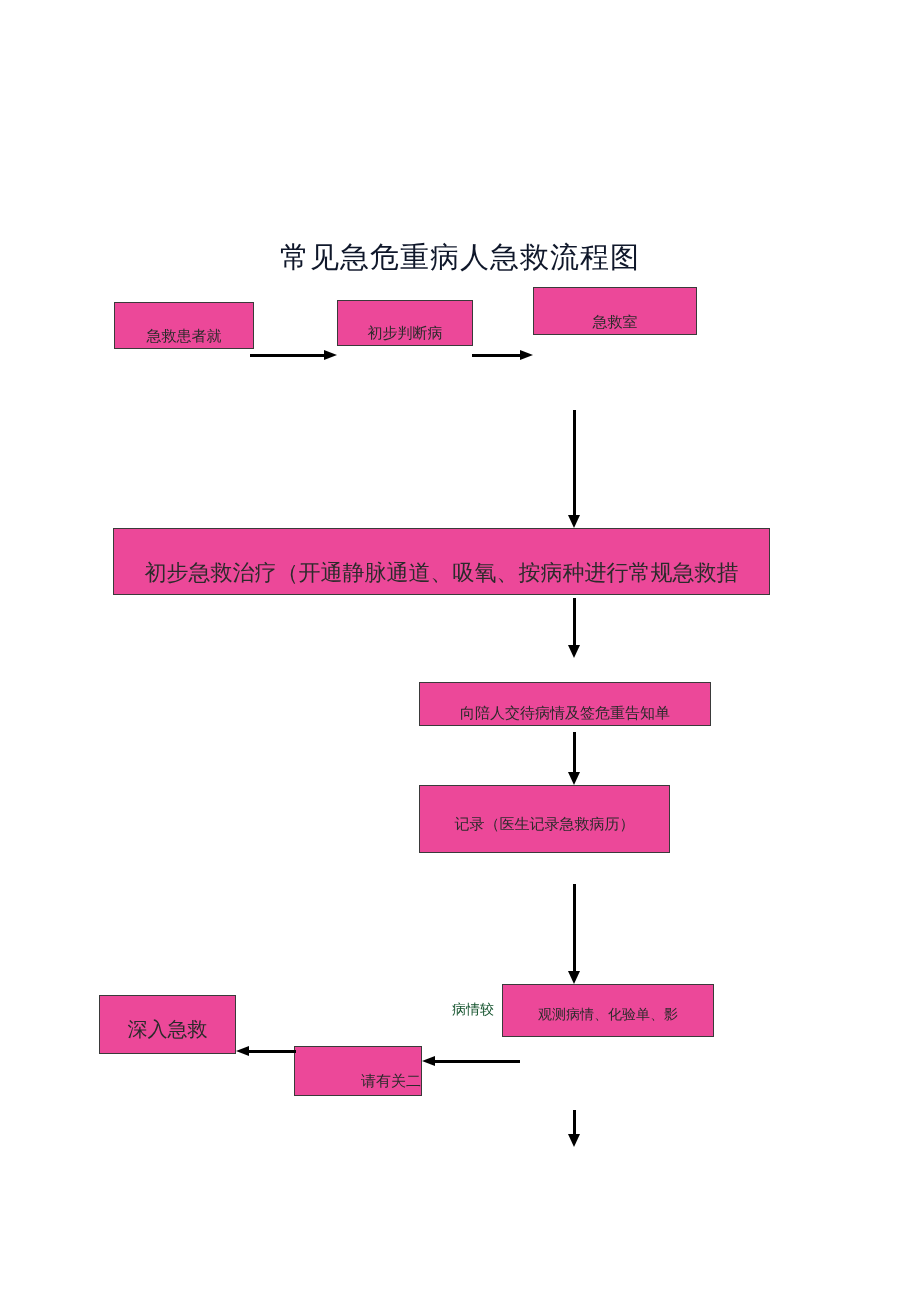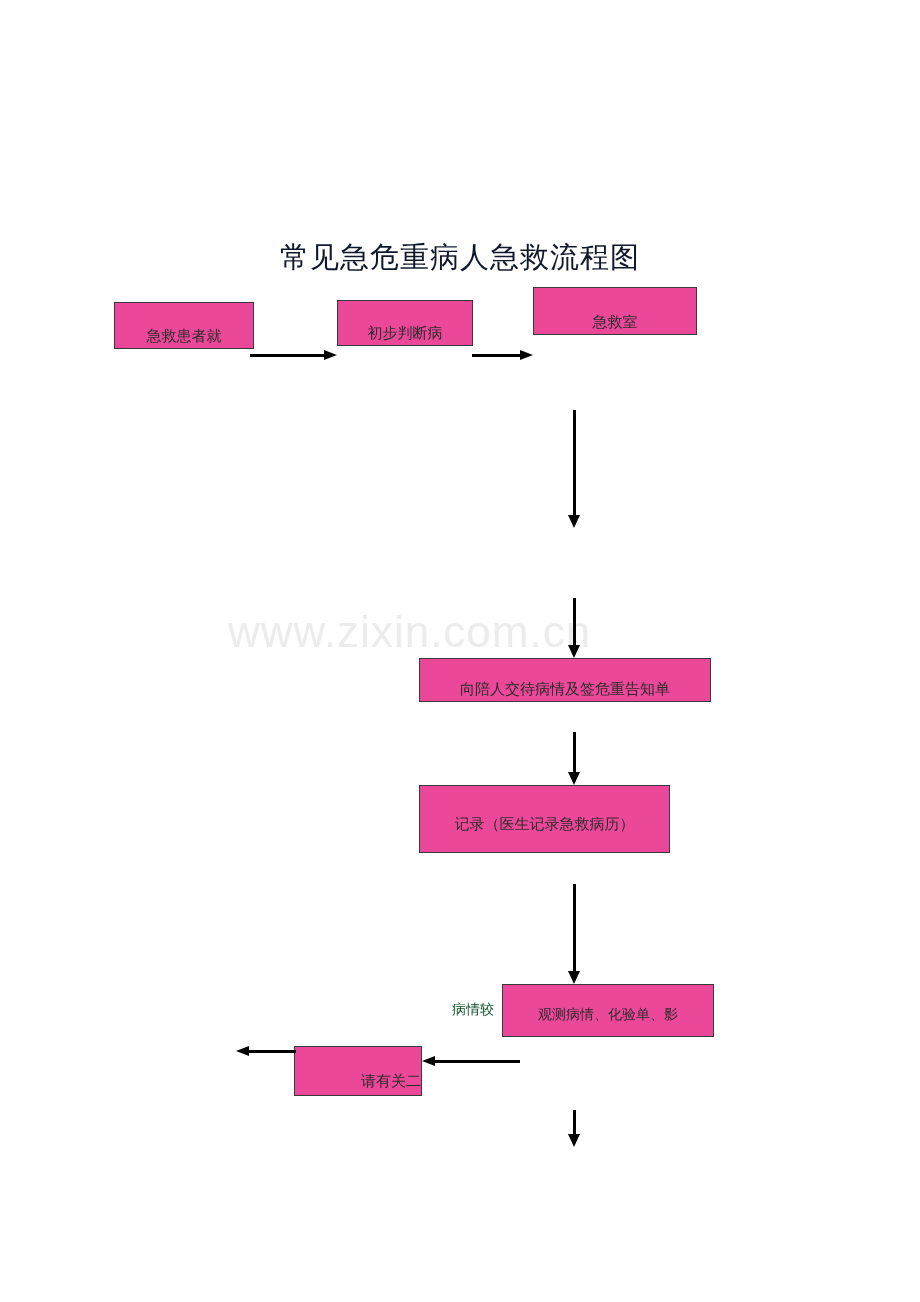--- a/index.html
+++ b/index.html
@@ -67,21 +67,21 @@
   }
 
   
   #box-arrival   { left: 114px; top: 302px;  width: 140px; height: 47px;  font-size: 15px; }
   #box-triage    { left: 337px; top: 300px;  width: 136px; height: 46px;  font-size: 15px; }
   #box-er        { left: 533px; top: 287px;  width: 164px; height: 48px;  font-size: 15px; }
 
   #box-initial   { left: 113px; top: 528px;  width: 657px; height: 67px;  font-size: 22px; }
   #box-initial > span { padding-bottom: 6px; }
 
-  #box-inform    { left: 419px; top: 658px;  width: 292px; height: 44px;  font-size: 15px; }
+  #box-inform    { left: 419px; top: 682px;  width: 292px; height: 44px;  font-size: 15px; }
   #box-record    { left: 419px; top: 785px;  width: 251px; height: 68px;  font-size: 15px; }
   #box-record > span { padding-bottom: 18px; }
 
   #box-observe   { left: 502px; top: 984px;  width: 212px; height: 53px;  font-size: 14px; }
   #box-observe > span { padding-bottom: 12px; }
 
   #box-deep      { left: 99px;  top: 995px;  width: 137px; height: 59px;  font-size: 20px; }
   #box-deep > span { padding-bottom: 10px; }
 
   #box-consult   { left: 294px; top: 1046px; width: 128px; height: 50px;  font-size: 15px; justify-content: flex-end; }
@@ -180,21 +180,20 @@
 
   #arrow-consult-deep { left: 236px; top: 1050px; width: 60px; }
   #arrow-consult-deep .shaft { left: 11px; width: 49px; }
   #arrow-consult-deep .head  { left: 0; }
 </style>
 </head>
 <body>
 
 <div id="page">
 
-  <div class="watermark">www.zixin.com.cn</div>
 
   <div class="title">常见急危重病人急救流程图</div>
 
   <div class="box" id="box-arrival">
     <span>急救患者就</span>
   </div>
 
   <div class="arrow-h" id="arrow-arrival-triage">
     <div class="shaft"></div>
     <div class="head"></div>
@@ -211,20 +210,23 @@
 
   <div class="box" id="box-er">
     <span>急救室</span>
   </div>
 
   <div class="arrow-v" id="arrow-er-initial">
     <div class="shaft"></div>
     <div class="head"></div>
   </div>
 
+  <div class="box" id="box-initial">
+    <span>初步急救治疗（开通静脉通道、吸氧、按病种进行常规急救措</span>
+  </div>
 
   <div class="arrow-v" id="arrow-initial-inform">
     <div class="shaft"></div>
     <div class="head"></div>
   </div>
 
   <div class="box" id="box-inform">
     <span>向陪人交待病情及签危重告知单</span>
   </div>
 
@@ -255,19 +257,22 @@
 
   <div class="box" id="box-consult">
     <span>请有关二</span>
   </div>
 
   <div class="arrow-h left" id="arrow-consult-deep">
     <div class="shaft"></div>
     <div class="head"></div>
   </div>
 
+  <div class="box" id="box-deep">
+    <span>深入急救</span>
+  </div>
 
   <div class="arrow-v" id="arrow-observe-down">
     <div class="shaft"></div>
     <div class="head"></div>
   </div>
 
 </div>
 
 </body></html>

